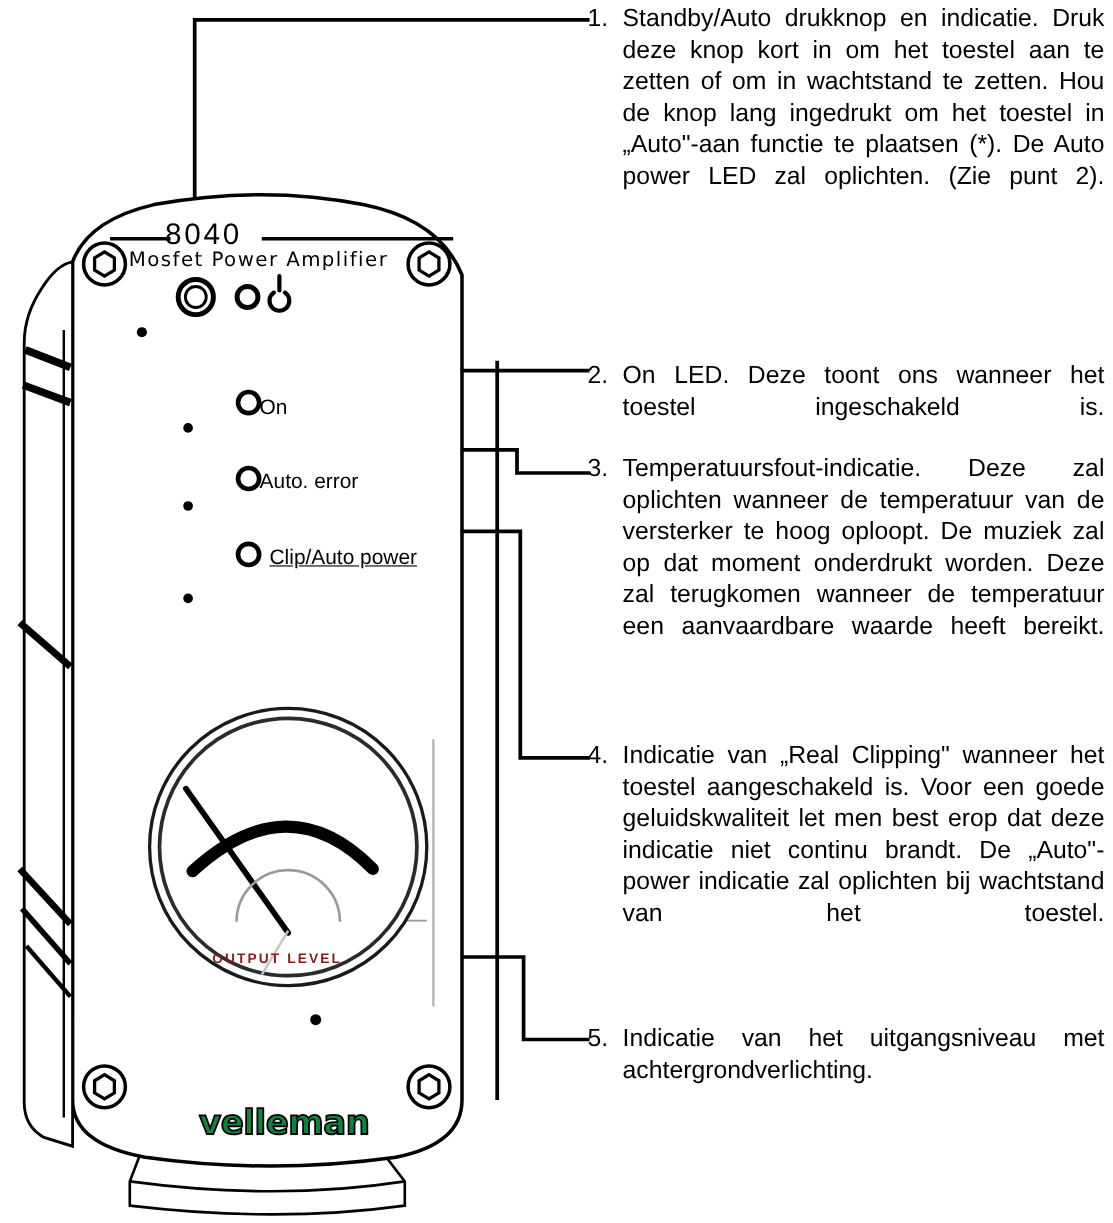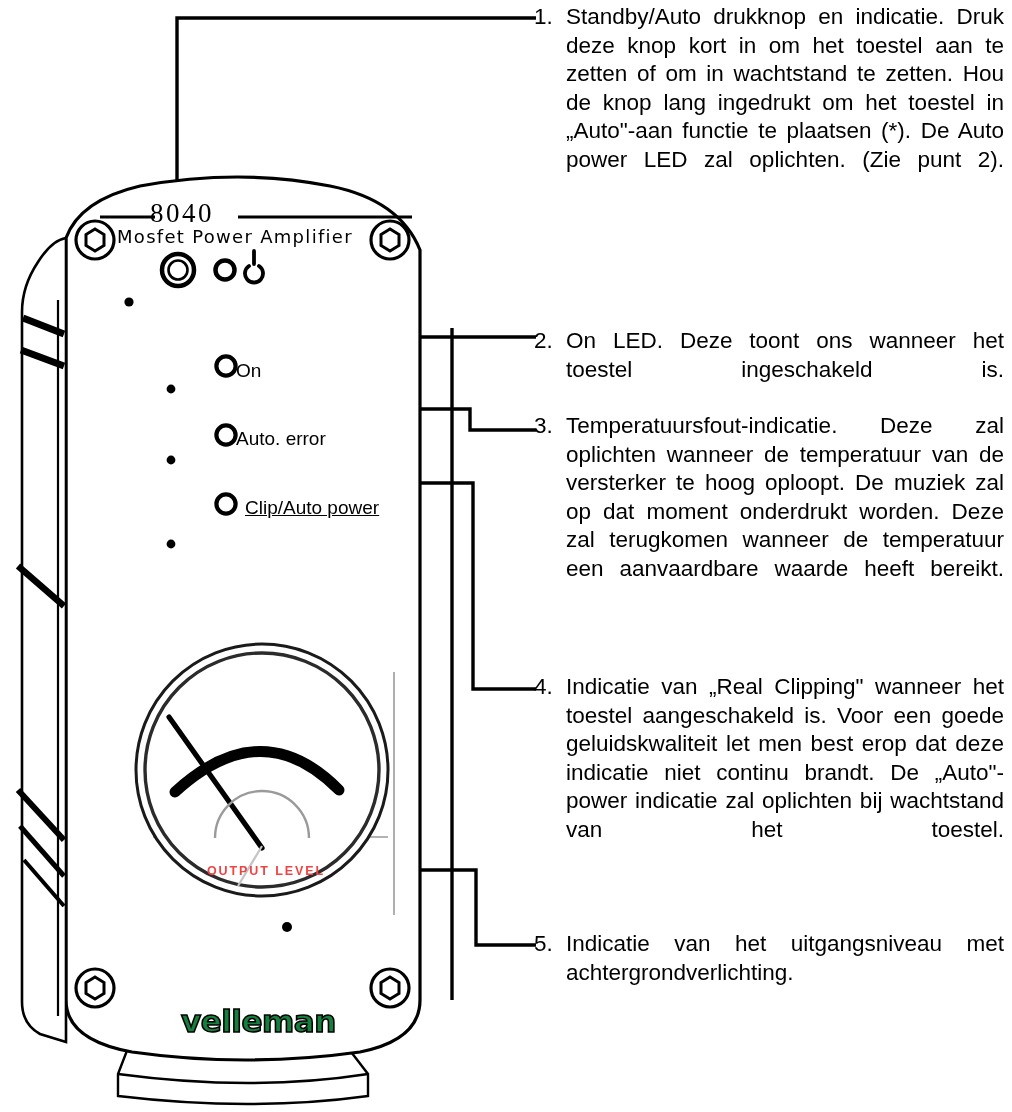--- a/index.html
+++ b/index.html
@@ -66,49 +66,49 @@
   
   .panel-text {
     position: absolute;
     white-space: nowrap;
   }
   #model-number {
     left: 150px;
     top: 198px;
     font-size: 27px;
     letter-spacing: 2.5px;
-    font-family: Liberation Serif, serif;
+    font-family: Liberation Sans, sans-serif;
     text-align: center;
   }
   #model-subtitle {
     left: 117px;
     top: 226px;
     font-size: 18px;
     letter-spacing: 1.3px;
     font-family: "DejaVu Sans", sans-serif;
   }
   .led-label {
     position: absolute;
     font-size: 19px;
     white-space: nowrap;
   }
   #led-label-on        { left: 236px; top: 360px; }
   #led-label-temp      { left: 236px; top: 428px; }
   #led-label-clip      { left: 245px; top: 497px; text-decoration: underline; }
 
   #meter-caption {
     position: absolute;
-    left: 207px;
+    left: 193px;
     top: 864px;
     font-size: 12.5px;
     font-weight: 700;
     letter-spacing: 1.9px;
     font-variant: small-caps;
     text-transform: uppercase;
-    color: #ef4444;
+    color: #7f1d1d;
     white-space: nowrap;
   }
   #brand-logo {
     position: absolute;
     left: 181px;
     top: 1003px;
     font-size: 31px;
     font-weight: 700;
     letter-spacing: -0.5px;
     white-space: nowrap;

